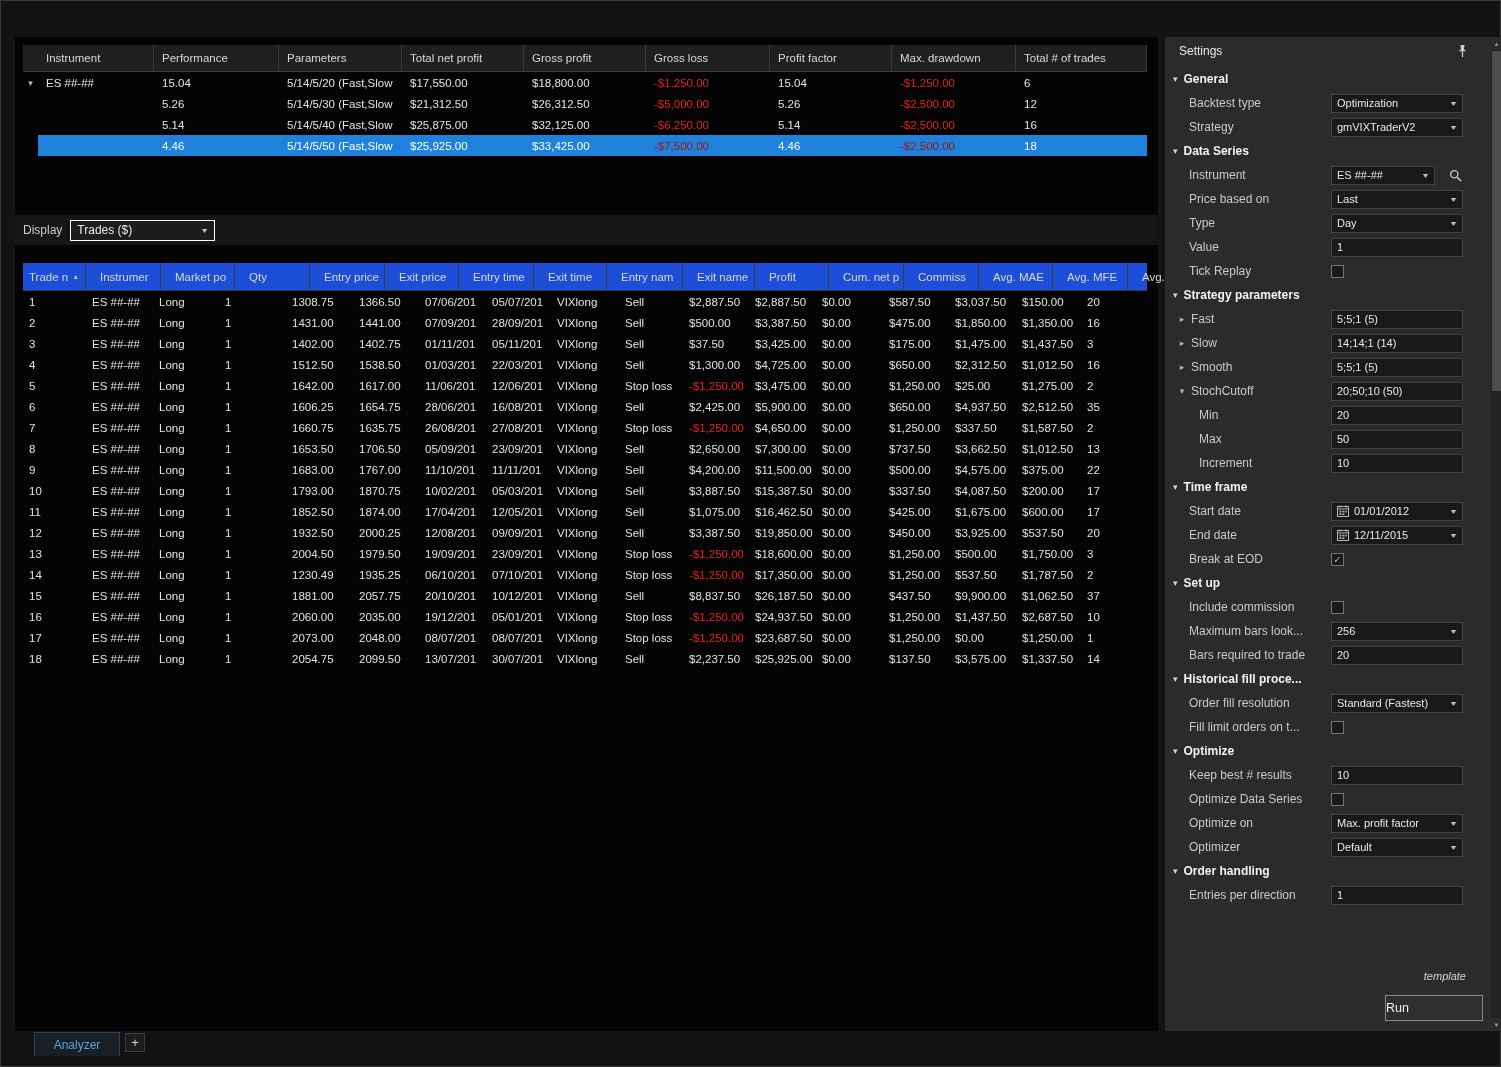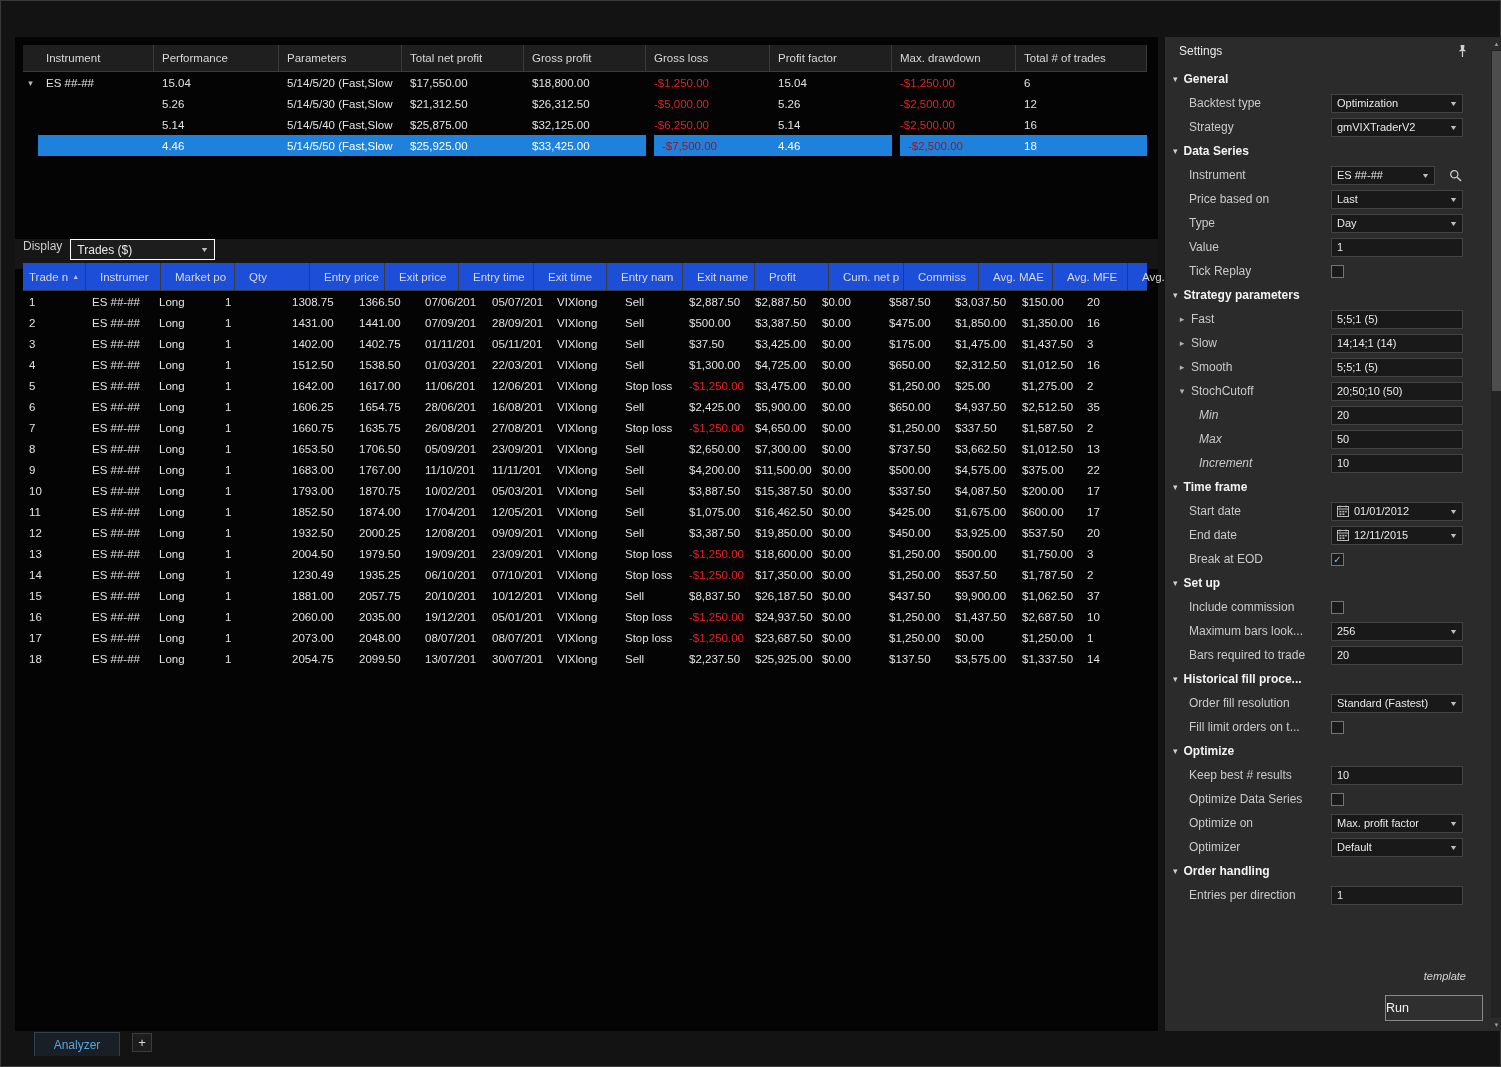--- a/index.html
+++ b/index.html
@@ -10,65 +10,65 @@
   .titlebar{position:absolute;top:0;left:0;right:0;height:27px;background:#151515;border-bottom:1px solid #000;}
   .title-tab{position:absolute;left:4px;top:2px;height:23px;background:#bd1111;color:#fff;display:flex;align-items:center;padding:0 11px;font-size:12px;}
   .win-controls{position:absolute;right:5px;top:5px;display:flex;gap:3px;}
   .win-btn{width:22px;height:16px;background:#2c2c2c;border:1px solid #505050;color:#cfcfcf;display:flex;align-items:center;justify-content:center;font-size:9px;cursor:default;box-sizing:border-box;}
   .win-btn .glyph-min{display:block;width:8px;height:2px;background:#cfcfcf;margin-top:6px;}
   .win-btn .glyph-max{display:block;width:8px;height:6px;border:1px solid #cfcfcf;border-top-width:2px;box-sizing:border-box;}
   .win-btn.close{background:#b1312b;border-color:#c96a64;color:#fff;}
 
   
   .left-bg{position:absolute;left:14px;top:36px;width:1143px;height:994px;background:#040404;}
-  .display-strip{position:absolute;left:14px;top:238px;width:1143px;height:30px;background:#161616;display:flex;align-items:flex-start;padding-left:8px;box-sizing:border-box;}
+  .display-strip{position:absolute;left:14px;top:214px;width:1143px;height:30px;background:#161616;display:flex;align-items:center;padding-left:8px;box-sizing:border-box;}
   .display-label{color:#cccccc;margin-right:8px;}
   .display-select{width:145px;height:21px;background:#1d1d1d;border:1px solid #ffffff;display:flex;align-items:center;padding:0 6px;box-sizing:border-box;color:#e8e8e8;}
   .chev{margin-left:auto;font-size:7px;color:#bdbdbd;transform:scaleX(1.3);}
 
   
   .results-box{position:absolute;left:22px;top:44px;width:1124px;height:186px;}
   .r-head{display:grid;grid-template-columns:15px 116px 125px 123px 122px 122px 124px 122px 124px 1fr;height:26px;background:#1f1f1f;border-bottom:1px solid #3a3a3a;}
   .rh-gut{border:none;}
   .rh-cell{display:flex;align-items:center;padding:0 8px;border-right:1px solid #3a3a3a;color:#d8d8d8;font-size:11.5px;overflow:hidden;white-space:nowrap;}
   .r-row{display:grid;grid-template-columns:15px 116px 125px 123px 122px 122px 124px 122px 124px 1fr;height:21px;}
   .r-gut{display:flex;align-items:center;justify-content:center;background:#040404;}
   .expander{font-size:9px;color:#b8b8b8;}
   .r-cell{display:flex;align-items:center;padding:0 8px;overflow:hidden;white-space:nowrap;color:#e2e2e2;font-size:11.5px;}
   .r-cell.neg{color:#e32020;}
   .r-row.sel .r-cell{background:#1e82dd;color:#ffffff;}
-  .r-row.sel .r-cell.neg{color:#a81212;margin-left:8px;}
+  .r-row.sel .r-cell.neg{color:#a81212;}
 
   
   .trades-box{position:absolute;left:22px;top:262px;width:1124px;height:768px;}
   .t-head{display:grid;grid-template-columns:63px 67px 66px 67px 67px 66px 67px 65px 68px 64px 66px 67px 67px 66px 67px 65px 1fr;height:27px;background:#1d4ed8;border-bottom:1px solid #3a3a3a;gap:8px;}
   .th-cell{display:flex;align-items:center;padding:0 6px;border-right:1px solid #3a3a3a;color:#d8d8d8;font-size:11.5px;overflow:hidden;white-space:nowrap;}
   .sort-arrow{font-size:7px;color:#c2c2c2;margin-left:4px;}
   .t-row{display:grid;grid-template-columns:63px 67px 66px 67px 67px 66px 67px 65px 68px 64px 66px 67px 67px 66px 67px 65px 1fr;height:21px;}
   .t-cell{display:flex;align-items:center;padding:0 6px;overflow:hidden;white-space:nowrap;color:#e2e2e2;font-size:11.5px;}
   .t-cell.neg{color:#e32020;}
 
   
-  .tabbar{position:absolute;left:33px;top:1031px;height:26px;display:flex;align-items:flex-start;gap:12px;}
+  .tabbar{position:absolute;left:33px;top:1031px;height:26px;display:flex;align-items:flex-start;gap:5px;}
   .tab{height:23px;min-width:64px;background:#191f26;border:1px solid #33414f;border-bottom:none;display:flex;align-items:center;justify-content:center;padding:0 10px;color:#58a6dd;font-size:12px;}
   .tab-add{width:20px;height:19px;margin-top:1px;background:#1d1d1d;border:1px solid #3c3c3c;display:flex;align-items:center;justify-content:center;color:#d8d8d8;font-size:13px;box-sizing:border-box;}
 
   
   .settings{position:absolute;left:1164px;top:36px;width:337px;height:994px;background:#2b2b2b;box-sizing:border-box;}
   .settings-header{height:28px;display:flex;align-items:center;padding:0 14px;}
   .settings-title{color:#e8e8e8;font-size:12px;}
   .pin{position:absolute;right:34px;top:7px;}
   .settings-list{position:absolute;top:30px;left:0;right:11px;}
   .s-section{height:24px;display:flex;align-items:center;padding-left:8px;gap:6px;}
   .s-arrow{font-size:9px;color:#cfcfcf;}
   .s-sec-label{color:#f2f2f2;font-weight:bold;font-size:12px;}
   .s-row{height:24px;display:flex;align-items:center;padding-left:12px;padding-right:28px;}
   .s-label{flex:1;display:flex;align-items:center;gap:4px;overflow:hidden;white-space:nowrap;}
   .s-label.plain .s-label-text{margin-left:12px;}
-  .s-row.indent .s-label.plain .s-label-text{margin-left:22px;font-style:italic;}
+  .s-row.indent .s-label.plain .s-label-text{margin-left:22px;}
   .s-label-text{color:#c9c9c9;font-size:12px;}
   .p-arrow{font-size:9px;color:#b0b0b0;width:10px;text-align:center;}
   .ctl-group{width:132px;display:flex;align-items:center;flex:0 0 auto;}
   .ctl{width:100%;height:19px;background:#191919;border:1px solid #434343;display:flex;align-items:center;padding:0 5px;box-sizing:border-box;color:#e8e8e8;font-size:11px;overflow:hidden;white-space:nowrap;}
   .ctl.narrow{width:104px;flex:0 0 104px;}
   .ctl-text{overflow:hidden;white-space:nowrap;}
   .search-btn{margin-left:auto;display:flex;align-items:center;justify-content:center;width:16px;height:16px;}
   .cal-icon{display:flex;margin-right:5px;}
   .cb{width:13px;height:13px;background:#1a1a1a;border:1px solid #747474;display:flex;align-items:center;justify-content:center;font-size:10px;color:#8ab9e4;box-sizing:border-box;}
   .template-link{position:absolute;right:36px;top:933px;font-style:italic;font-size:11px;color:#d4d4d4;}

